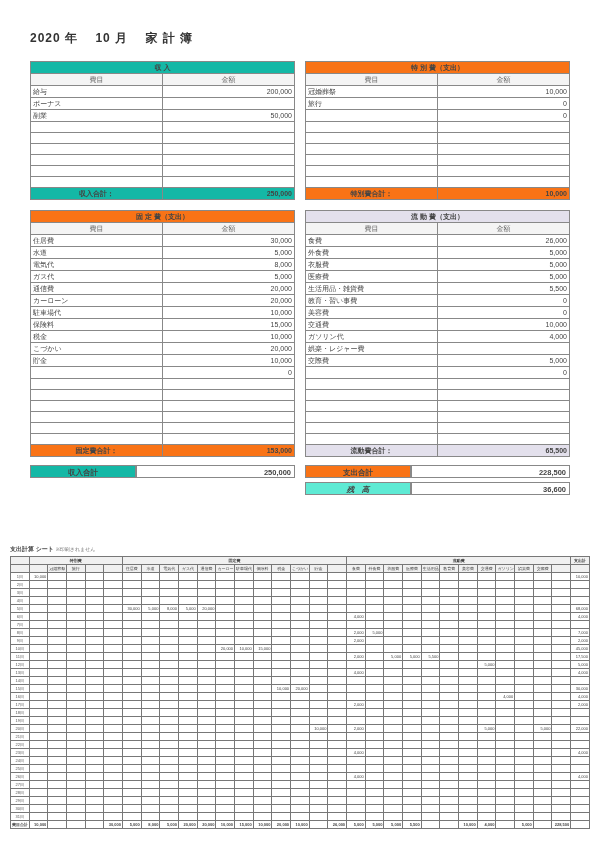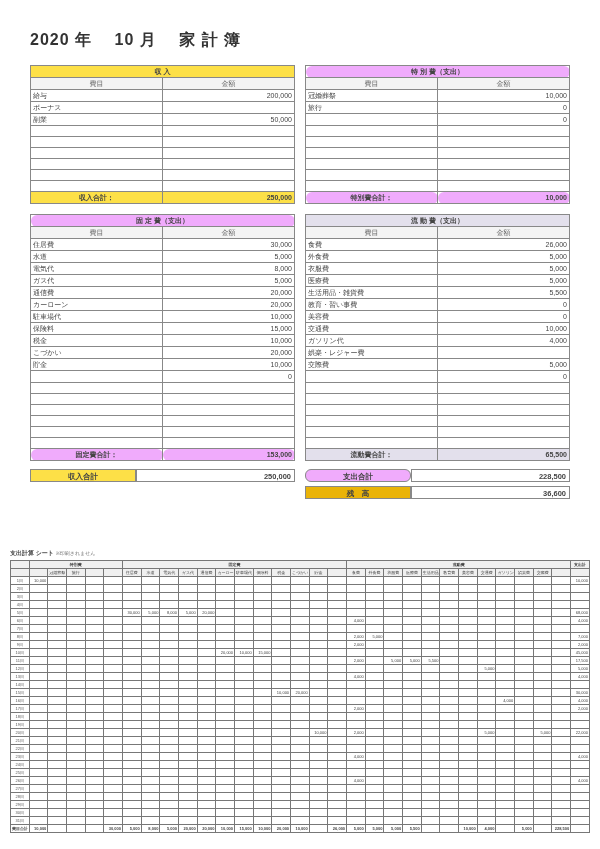--- a/index.html
+++ b/index.html
@@ -7,21 +7,21 @@
     font-family: "MS PGothic", "Hiragino Sans", sans-serif;
     font-size: 8px;
     background: #fff;
     color: #444;
     width: 600px;
   }
   .page {
     padding: 30px 30px 0 30px;
   }
   .title {
-    font-size: 16px;
+    font-size: 12px;
     font-weight: bold;
     margin-bottom: 14px;
     color: #333;
     letter-spacing: 1px;
   }
   .topgrid {
     display: grid;
     grid-template-columns: 1fr 1fr;
     column-gap: 10px;
   }
@@ -47,24 +47,24 @@
   .col-head td {
     text-align: center;
     color: #666;
     font-size: 7px;
     background: #f4f4f4;
   }
   .amount { text-align: right; }
   .sum-row td { font-weight: bold; text-align: center;}
   .sum-row .amount { text-align: right; }
   
-  .fill-pink  { background: #fde047; }
-  .fill-blue  { background: #f0abfc; border-radius: 6px; }
+  .fill-pink  { background: #14b8a6; }
+  .fill-blue  { background: #f97316; }
   .fill-lav   { background: #e3e0ec; }
-  .fill-amber { background: #eab308; }
+  .fill-amber { background: #5eead4; font-style: italic; }
   .spacer { height: 10px; }
   .summary-row {
     display: grid;
     grid-template-columns: 1fr 1fr;
     column-gap: 10px;
     margin-top: 8px;
   }
   .summary-cell {
     display: grid;
     grid-template-columns: 4fr 6fr;

